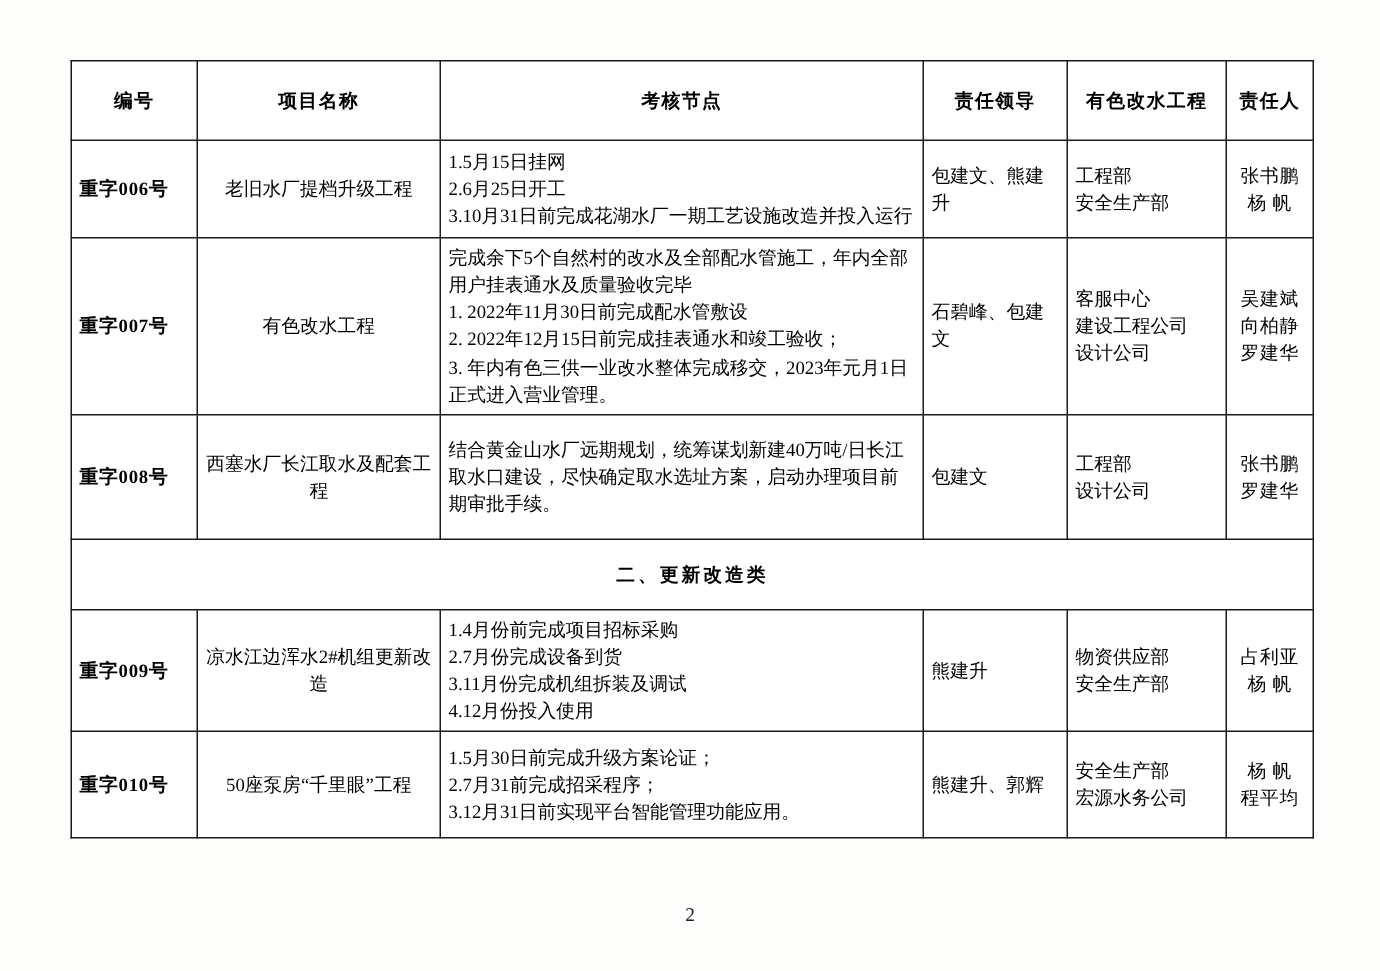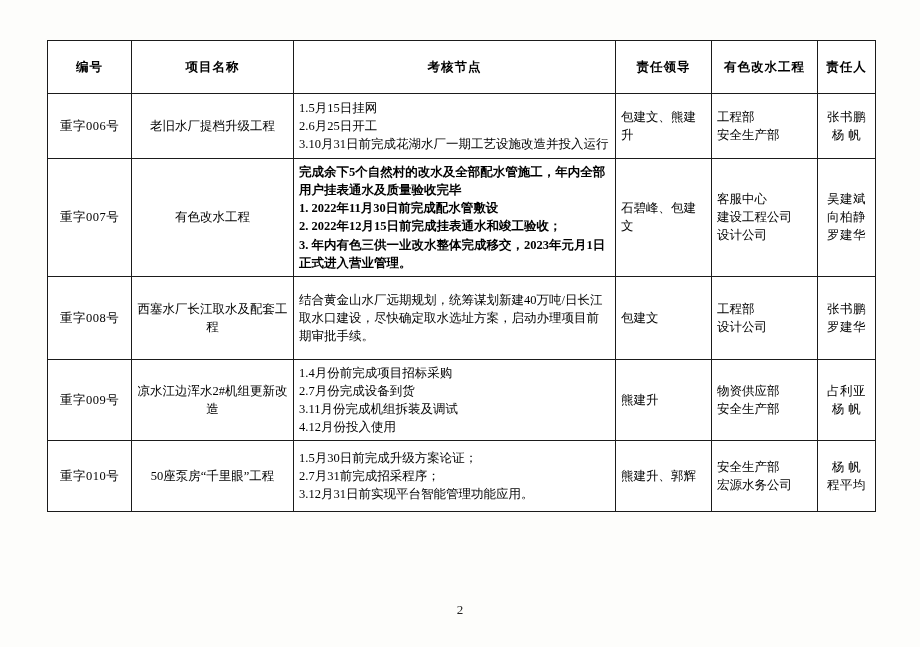--- a/index.html
+++ b/index.html
@@ -49,22 +49,22 @@
 
   .hdr td {
     text-align: center;
     font-weight: bold;
     font-size: 15px;
     letter-spacing: 1px;
     height: 44px;
     padding: 6px 2px;
   }
   .cell-no {
-    text-align: center;
-    font-weight: normal;
+    text-align: left;
+    font-weight: bold;
     font-size: 14px;
     letter-spacing: 0.5px;
   }
   .cell-name {
     text-align: center;
     font-size: 12.5px;
     line-height: 1.5;
   }
   .cell-node {
     text-align: left;
@@ -142,21 +142,21 @@
           <td class="cell-mid">包建文、熊建升</td>
           <td class="cell-mid" style="white-space:pre-wrap;">工程部
 安全生产部</td>
           <td class="cell-per" style="white-space:pre-wrap;">张书鹏
 杨 帆</td>
         </tr>
 
         <tr class="r2">
           <td class="cell-no">重字007号</td>
           <td class="cell-name">有色改水工程</td>
-          <td class="cell-node" style="white-space:pre-wrap;font-weight:bold;">完成余下5个自然村的改水及全部配水管施工，年内全部用户挂表通水及质量验收完毕
+          <td class="cell-node" style="white-space:pre-wrap;">完成余下5个自然村的改水及全部配水管施工，年内全部用户挂表通水及质量验收完毕
 1. 2022年11月30日前完成配水管敷设
 2. 2022年12月15日前完成挂表通水和竣工验收；
 3. 年内有色三供一业改水整体完成移交，2023年元月1日正式进入营业管理。</td>
           <td class="cell-mid">石碧峰、包建文</td>
           <td class="cell-mid" style="white-space:pre-wrap;">客服中心
 建设工程公司
 设计公司</td>
           <td class="cell-per" style="white-space:pre-wrap;">吴建斌
 向柏静
 罗建华</td>
@@ -166,20 +166,23 @@
           <td class="cell-no">重字008号</td>
           <td class="cell-name">西塞水厂长江取水及配套工程</td>
           <td class="cell-node" style="white-space:pre-wrap;">结合黄金山水厂远期规划，统筹谋划新建40万吨/日长江取水口建设，尽快确定取水选址方案，启动办理项目前期审批手续。</td>
           <td class="cell-mid">包建文</td>
           <td class="cell-mid" style="white-space:pre-wrap;">工程部
 设计公司</td>
           <td class="cell-per" style="white-space:pre-wrap;">张书鹏
 罗建华</td>
         </tr>
 
+        <tr class="section">
+          <td colspan="6">二、更新改造类</td>
+        </tr>
 
         <tr class="r4">
           <td class="cell-no">重字009号</td>
           <td class="cell-name">凉水江边浑水2#机组更新改造</td>
           <td class="cell-node" style="white-space:pre-wrap;">1.4月份前完成项目招标采购
 2.7月份完成设备到货
 3.11月份完成机组拆装及调试
 4.12月份投入使用</td>
           <td class="cell-mid">熊建升</td>
           <td class="cell-mid" style="white-space:pre-wrap;">物资供应部

